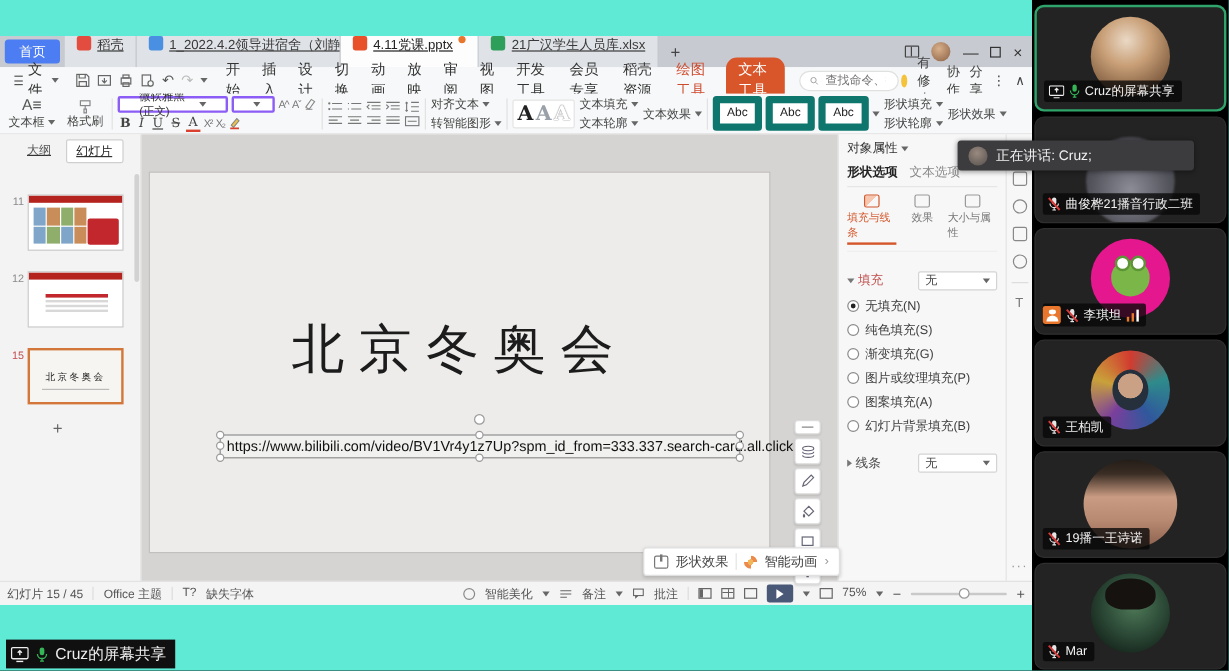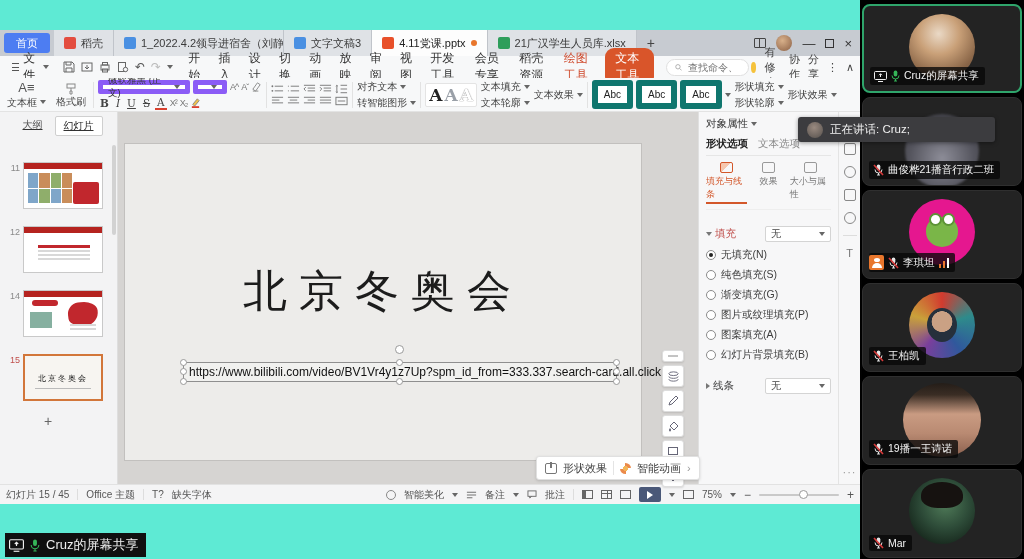--- a/index.html
+++ b/index.html
@@ -4,21 +4,21 @@
 <style>
   html,body{margin:0;padding:0;background:#000;}
   *{box-sizing:border-box;}
   .screen{position:relative;width:1024px;height:559px;background:#5eead4;overflow:hidden;
           font-family:"Liberation Sans","DejaVu Sans",sans-serif;color:#333;}
   
   .wps{position:absolute;left:0;top:30px;width:860px;height:474px;display:flex;flex-direction:column;background:#f7f8f9;}
   
   .tabbar{height:26px;background:#c7cbd1;display:flex;align-items:stretch;font-size:11px;flex:0 0 26px;}
   .home-pill{margin:3px 4px;padding:0 12px;background:#4d7df2;color:#fff;border-radius:3px;display:flex;align-items:center;}
-  .tab{display:flex;align-items:center;gap:5px;padding:0 10px;background:#dfe2e6;border-right:1px solid #c0c4ca;max-width:170px;white-space:nowrap;overflow:hidden;color:#3a3a3a;}
+  .tab{display:flex;align-items:flex-start;gap:5px;padding:0 10px;background:#dfe2e6;border-right:1px solid #c0c4ca;max-width:170px;white-space:nowrap;overflow:hidden;color:#3a3a3a;text-decoration:underline;}
   .tab.active{background:#fdfdfd;color:#222;}
   .tab-ic{width:12px;height:12px;border-radius:2px;flex:0 0 12px;}
   .ic-d{background:#e34d3f;} .ic-w{background:#4a90e2;} .ic-p{background:#e8502a;} .ic-s{background:#2e9e5b;}
   .unsaved{width:6px;height:6px;border-radius:50%;background:#e8762c;flex:0 0 6px;}
   .newtab{display:flex;align-items:center;padding:0 10px;color:#444;font-size:14px;}
   .tab-sp{flex:1;}
   .winctl{display:flex;align-items:center;gap:10px;padding:0 8px;color:#333;}
   .wc-split{width:12px;height:10px;border:1px solid #444;border-radius:1px;position:relative;}
   .wc-split:before{content:"";position:absolute;left:4px;top:0;bottom:0;width:1px;background:#444;}
   .wc-av{width:16px;height:16px;border-radius:50%;background:radial-gradient(circle at 40% 35%,#d8b08a,#8a5f44);}
@@ -40,21 +40,21 @@
   .mright{margin-left:auto;display:flex;align-items:center;gap:8px;font-size:11px;color:#444;}
   .mod-ic{width:11px;height:11px;border-radius:50%;background:#f5c23c;display:inline-block;}
   .caret{width:0;height:0;border-left:3px solid transparent;border-right:3px solid transparent;border-top:4px solid #666;display:inline-block;vertical-align:middle;}
   
   .ribbon{height:34px;background:#f7f8f9;border-bottom:1px solid #e3e3e3;display:flex;align-items:center;font-size:10px;color:#444;padding:0 4px;gap:4px;flex:0 0 34px;overflow:hidden;}
   .vsep{width:1px;height:26px;background:#e2e2e2;}
   .vbtn{display:flex;flex-direction:column;align-items:center;justify-content:center;gap:1px;padding:0 3px;line-height:1.1;}
   .vbtn .big{font-size:13px;color:#555;}
   .stack{display:flex;flex-direction:column;justify-content:center;gap:2px;}
   .row{display:flex;align-items:center;gap:3px;}
-  .fontbox{border:5px solid #8b5cf6;background:#fff;border-radius:2px;height:14px;padding:0 5px;display:flex;align-items:center;gap:8px;font-size:9.5px;color:#333;}
+  .fontbox{border:2px solid #8b5cf6;background:#fff;border-radius:2px;height:14px;padding:0 16px;display:flex;align-items:center;gap:8px;font-size:9.5px;color:#333;}
   .fmt{font-size:10.5px;color:#444;padding:0 2px;font-family:"DejaVu Serif",serif;}
   .fmt.u{text-decoration:underline;} .fmt.s{text-decoration:line-through;}
   .micon{color:#777;font-size:9px;letter-spacing:-1px;}
   .gallA{display:flex;align-items:center;gap:2px;border:1px solid #e4e4e4;background:#fff;border-radius:2px;padding:1px 3px;}
   .gallA .a1{font-size:17px;font-weight:bold;color:#222;font-family:"DejaVu Serif",serif;}
   .gallA .a2{font-size:17px;font-weight:bold;color:#9aa0a8;font-family:"DejaVu Serif",serif;}
   .gallA .a3{font-size:17px;font-weight:bold;color:#fff;text-shadow:0 0 1px #888,0 0 1px #888;font-family:"DejaVu Serif",serif;}
   .abc{border:6px solid #0f766e;background:#fff;border-radius:3px;padding:3px 6px;font-size:10px;color:#222;}
   .lab{white-space:nowrap;}
   
@@ -200,24 +200,20 @@
           <span>首页</span>
         </div>
       <div class="tab">
         <span class="tab-ic ic-d"></span>
         <span>稻壳</span>
       </div>
       <div class="tab">
         <span class="tab-ic ic-w"></span>
         <span>1_2022.4.2领导进宿舍（刘静雨）</span>
       </div>
-      <div class="tab">
-        <span class="tab-ic ic-w"></span>
-        <span>文字文稿3</span>
-      </div>
       <div class="tab active">
         <span class="tab-ic ic-p"></span>
         <span>4.11党课.pptx</span>
         <span class="unsaved"></span>
       </div>
       <div class="tab">
         <span class="tab-ic ic-s"></span>
         <span>21广汉学生人员库.xlsx</span>
       </div>
       <div class="newtab">+</div>
@@ -454,33 +450,20 @@
               <div class="redbox"></div>
             </div>
           </div>
           <div class="thumbrow">
             <span class="tnum">12</span>
             <div class="thumb">
               <div class="redbar"></div>
               <div class="t12lines glines">
                   <i class="red"></i>
                   <i></i>
-                  <i></i>
-                  <i></i>
-                </div>
-            </div>
-          </div>
-          <div class="thumbrow">
-            <span class="tnum">14</span>
-            <div class="thumb">
-              <div class="redbar"></div>
-              <div class="redpill left"></div>
-              <div class="chinamap"></div>
-              <div class="t14img"></div>
-              <div class="t14lines glines">
                   <i></i>
                   <i></i>
                 </div>
             </div>
           </div>
           <div class="thumbrow">
             <span class="tnum sel">15</span>
             <div class="thumb sel">
               <div class="thumb15txt">北京冬奥会</div>
               <div class="thumb15line"></div>

